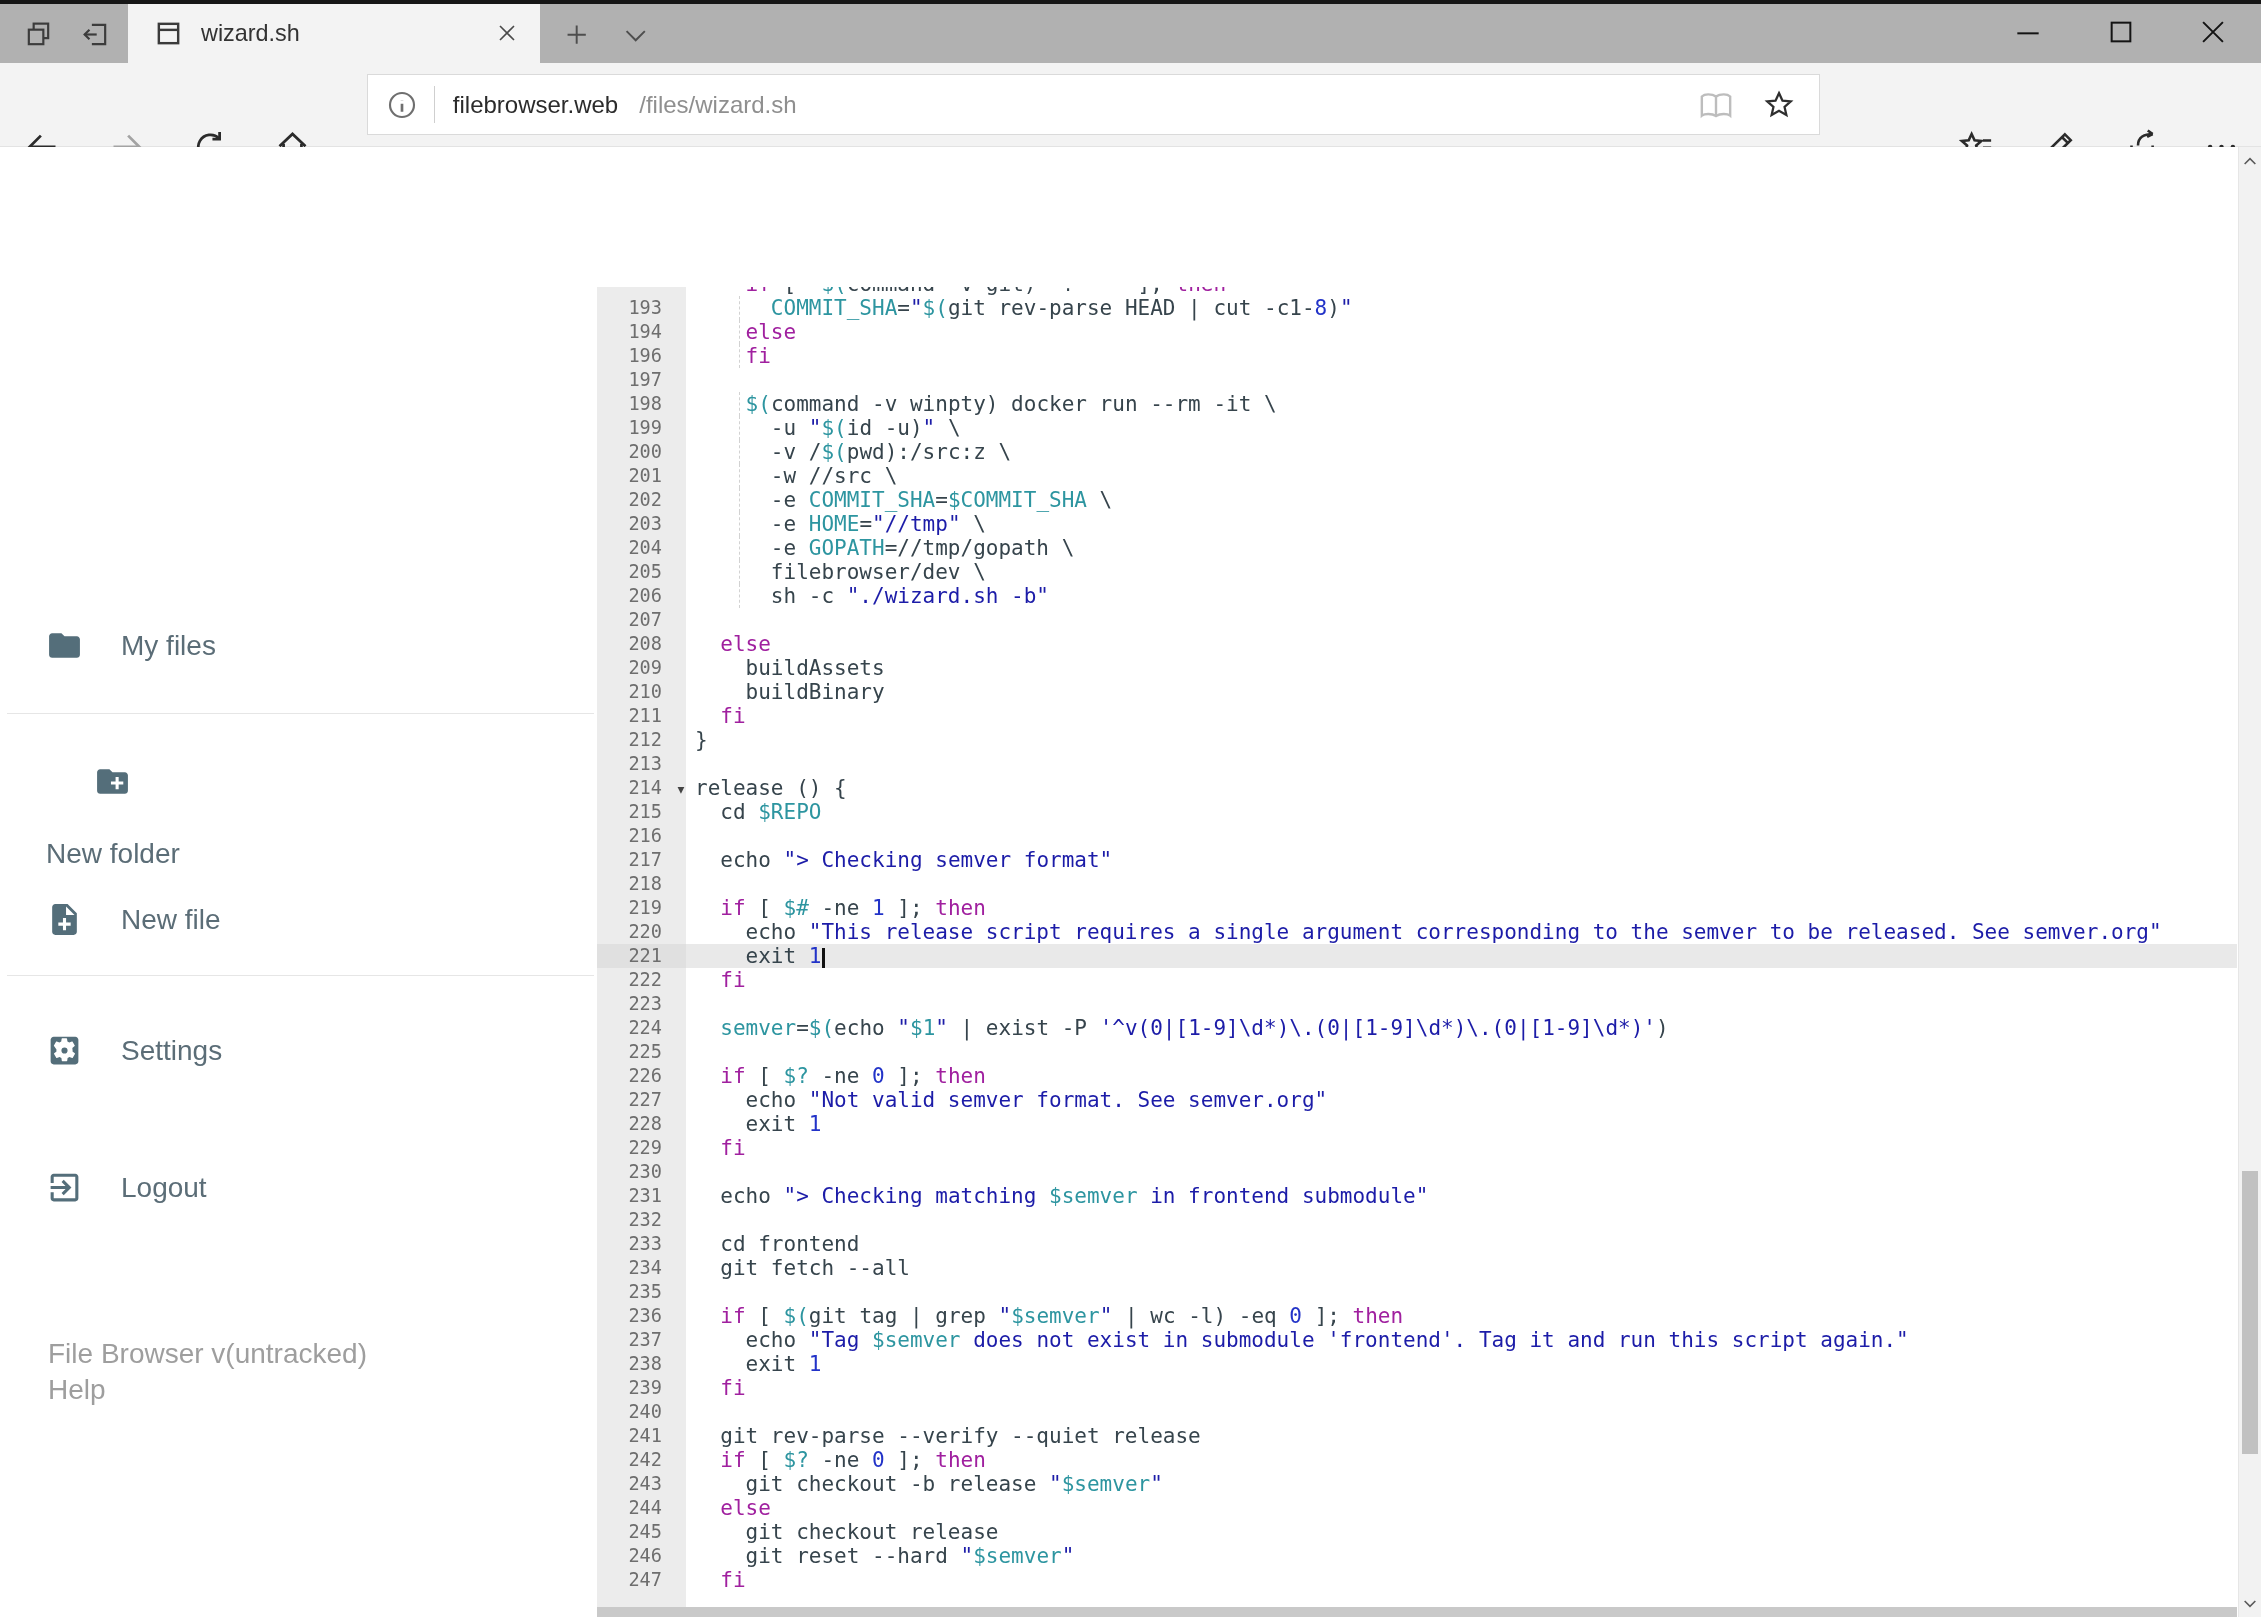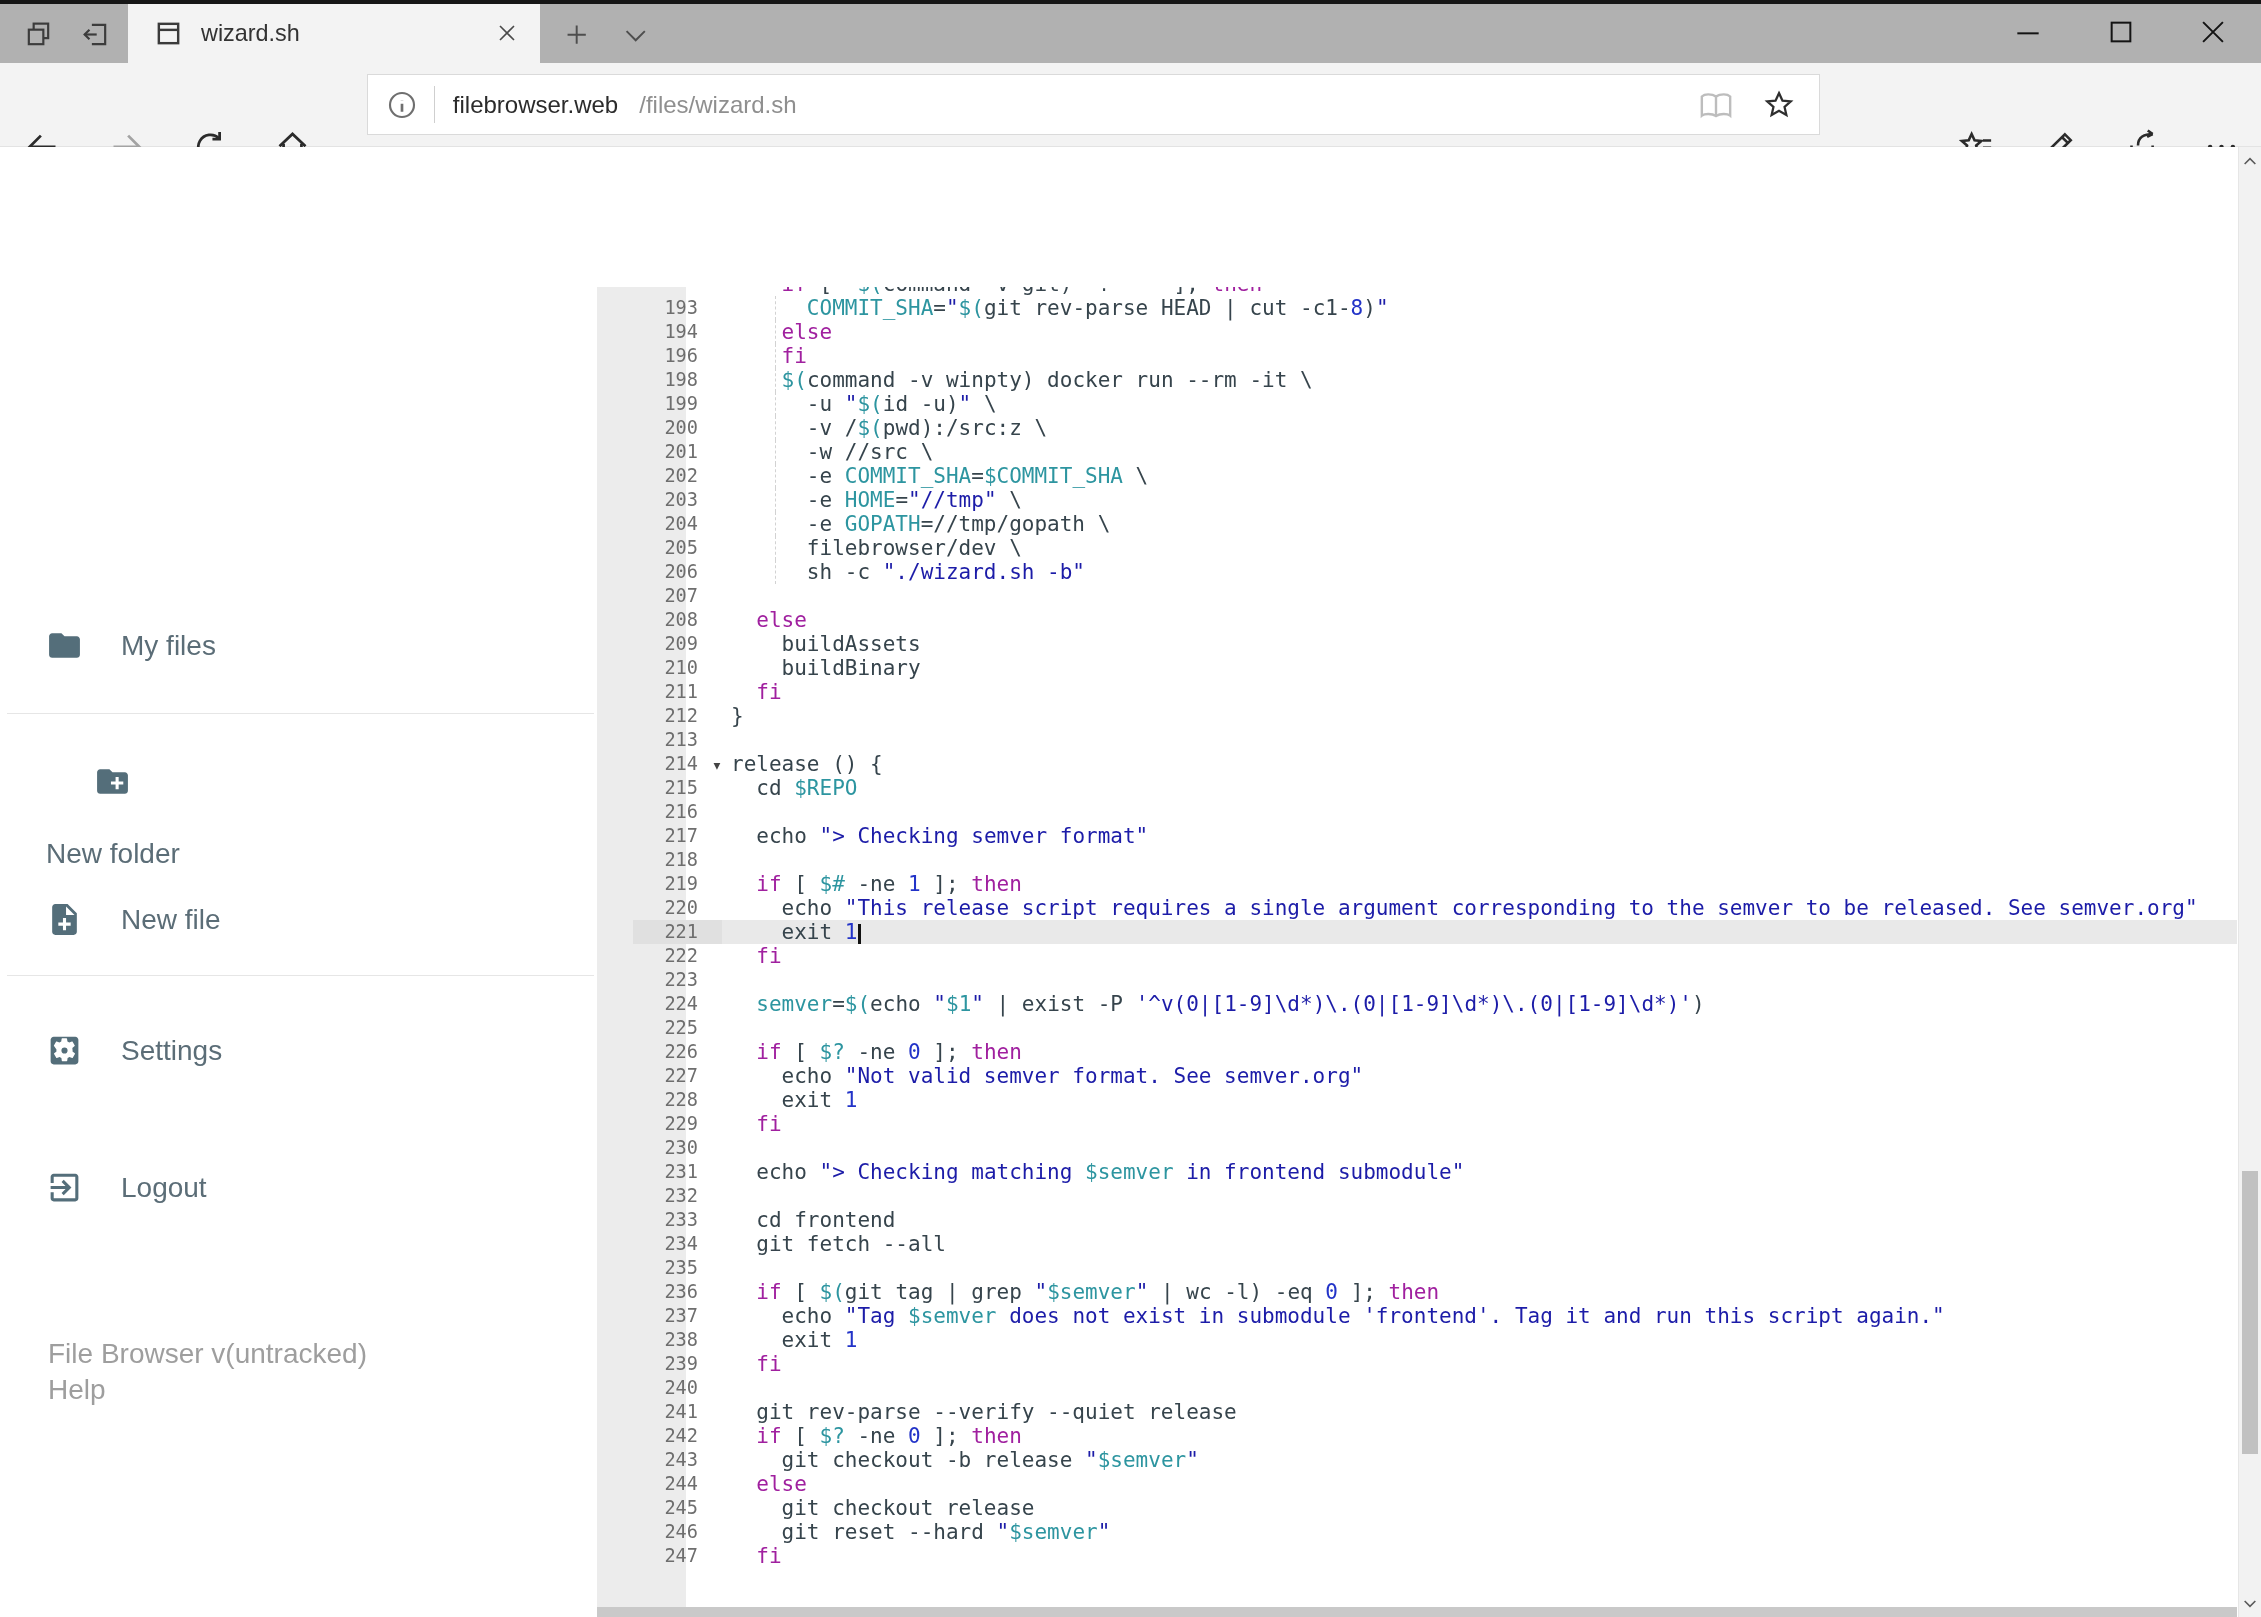--- a/index.html
+++ b/index.html
@@ -40,21 +40,21 @@
   
   .sidebar{position:absolute;left:0;top:287px;width:597px;height:1330px;background:#fff;}
   .sideitem{position:absolute;left:46px;display:flex;align-items:center;gap:38px;color:#546e7a;cursor:pointer;}
   .sideitem .lbl{font-size:28px;color:#5b6d77;}
   .sidediv{position:absolute;left:6.5px;width:587px;height:0.8px;background:#e6e6e6;}
   .sidefoot{position:absolute;left:48px;color:#9e9e9e;font-size:28px;line-height:36px;}
   
   .editor{position:absolute;left:597px;top:287px;width:1640px;height:1330px;background:#fff;overflow:hidden;}
   .gutterbg{position:absolute;left:0;top:0;width:89px;height:1330px;background:#ececec;}
   #code-area{position:relative;}
-  .cm-row{display:flex;height:24px;position:relative;margin-left:36px;}
+  .cm-row{display:flex;height:24px;position:relative;}
   .cm-row.clip{height:9px;overflow:hidden;}
   .cm-row.clip .cm-code{margin-top:-15.3px;}
   .cm-row.clip .cm-gut{visibility:hidden;}
   .cm-row.active{background:#e9e9e9;}
   .cm-row.active .cm-gut{background:#e0e0e0;}
   .cm-gut{width:65px;padding-right:24px;flex:0 0 auto;text-align:right;color:#6e6e6e;position:relative;
           font-family:"DejaVu Sans Mono",monospace;font-size:18.6px;line-height:24px;}
   .fold{position:absolute;right:1.6px;top:0.8px;font-size:13.7px;color:#444;font-family:"DejaVu Sans",sans-serif;}
   .cm-code{padding-left:9px;white-space:pre;position:relative;
            font-family:"DejaVu Sans Mono",monospace;font-size:21px;line-height:24px;}
@@ -335,20 +335,24 @@
       </div>
       <div class="cm-row">
         <div class="cm-gut">194</div>
         <div class="cm-code"><i class="guide"></i><span class="tp">    </span><span class="tk">else</span></div>
       </div>
       <div class="cm-row">
         <div class="cm-gut">196</div>
         <div class="cm-code"><i class="guide"></i><span class="tp">    </span><span class="tk">fi</span></div>
       </div>
       <div class="cm-row">
+        <div class="cm-gut">197</div>
+        <div class="cm-code"></div>
+      </div>
+      <div class="cm-row">
         <div class="cm-gut">198</div>
         <div class="cm-code"><i class="guide"></i><span class="tp">    </span><span class="tv">$(</span><span class="tp">command -v winpty) docker run --rm -it \</span></div>
       </div>
       <div class="cm-row">
         <div class="cm-gut">199</div>
         <div class="cm-code"><i class="guide"></i><span class="tp">      -u </span><span class="ts">"</span><span class="tv">$(</span><span class="tp">id -u)</span><span class="ts">"</span><span class="tp"> \</span></div>
       </div>
       <div class="cm-row">
         <div class="cm-gut">200</div>
         <div class="cm-code"><i class="guide"></i><span class="tp">      -v /</span><span class="tv">$(</span><span class="tp">pwd):/src:z \</span></div>

